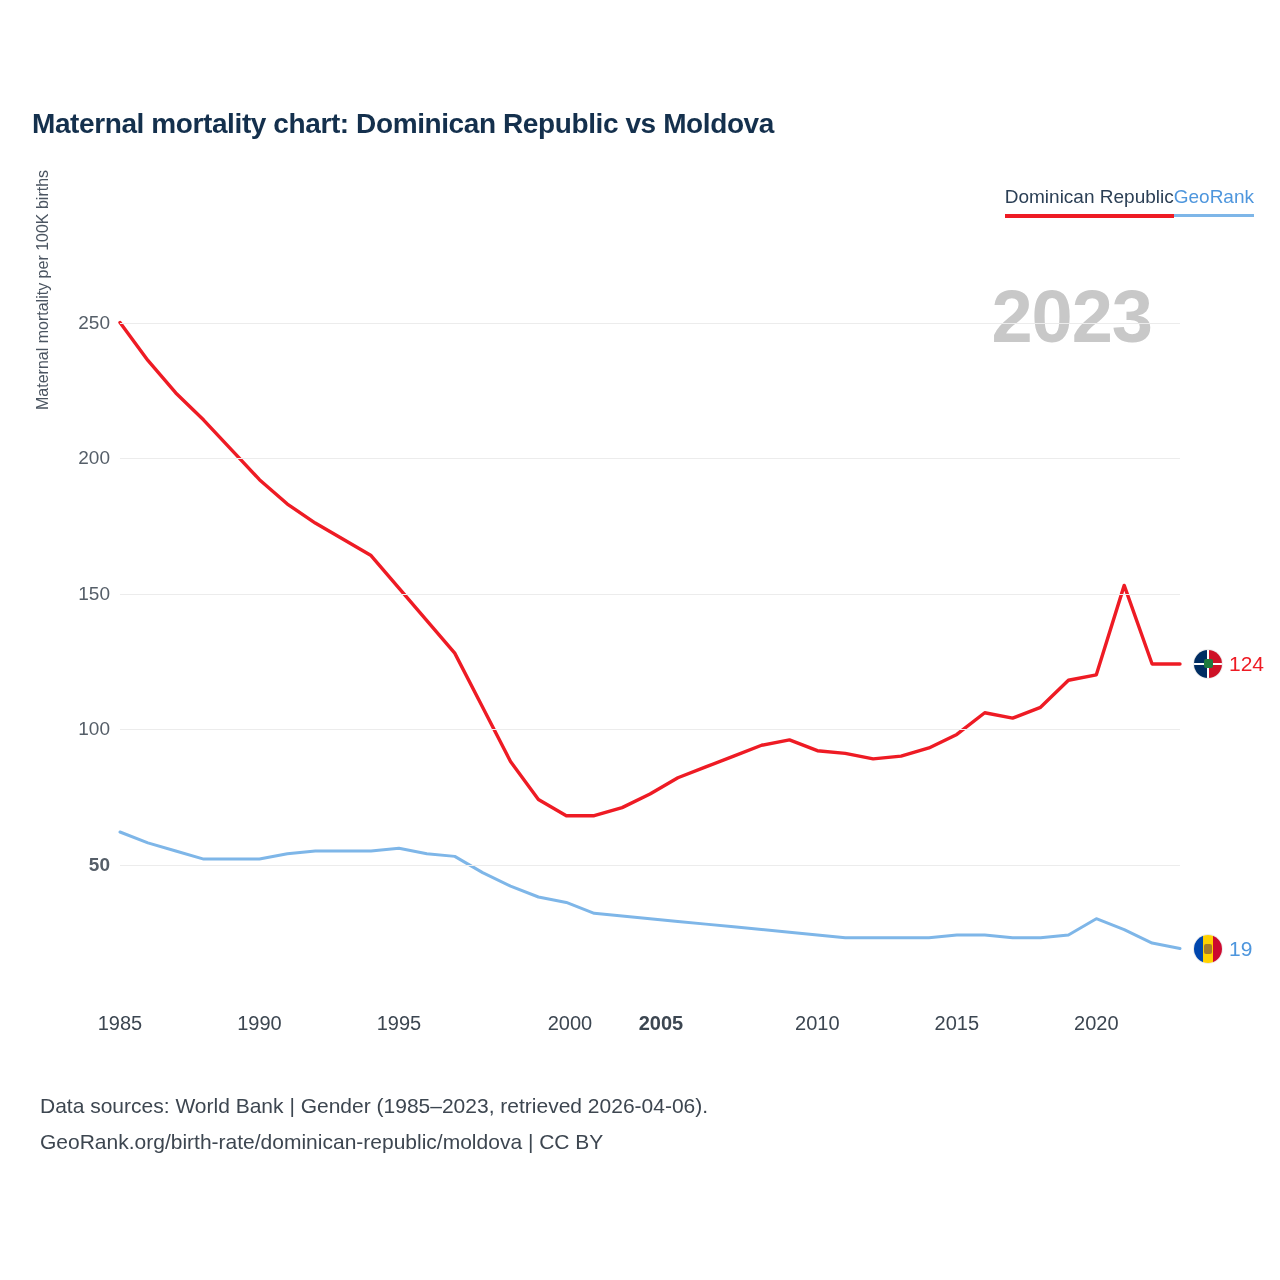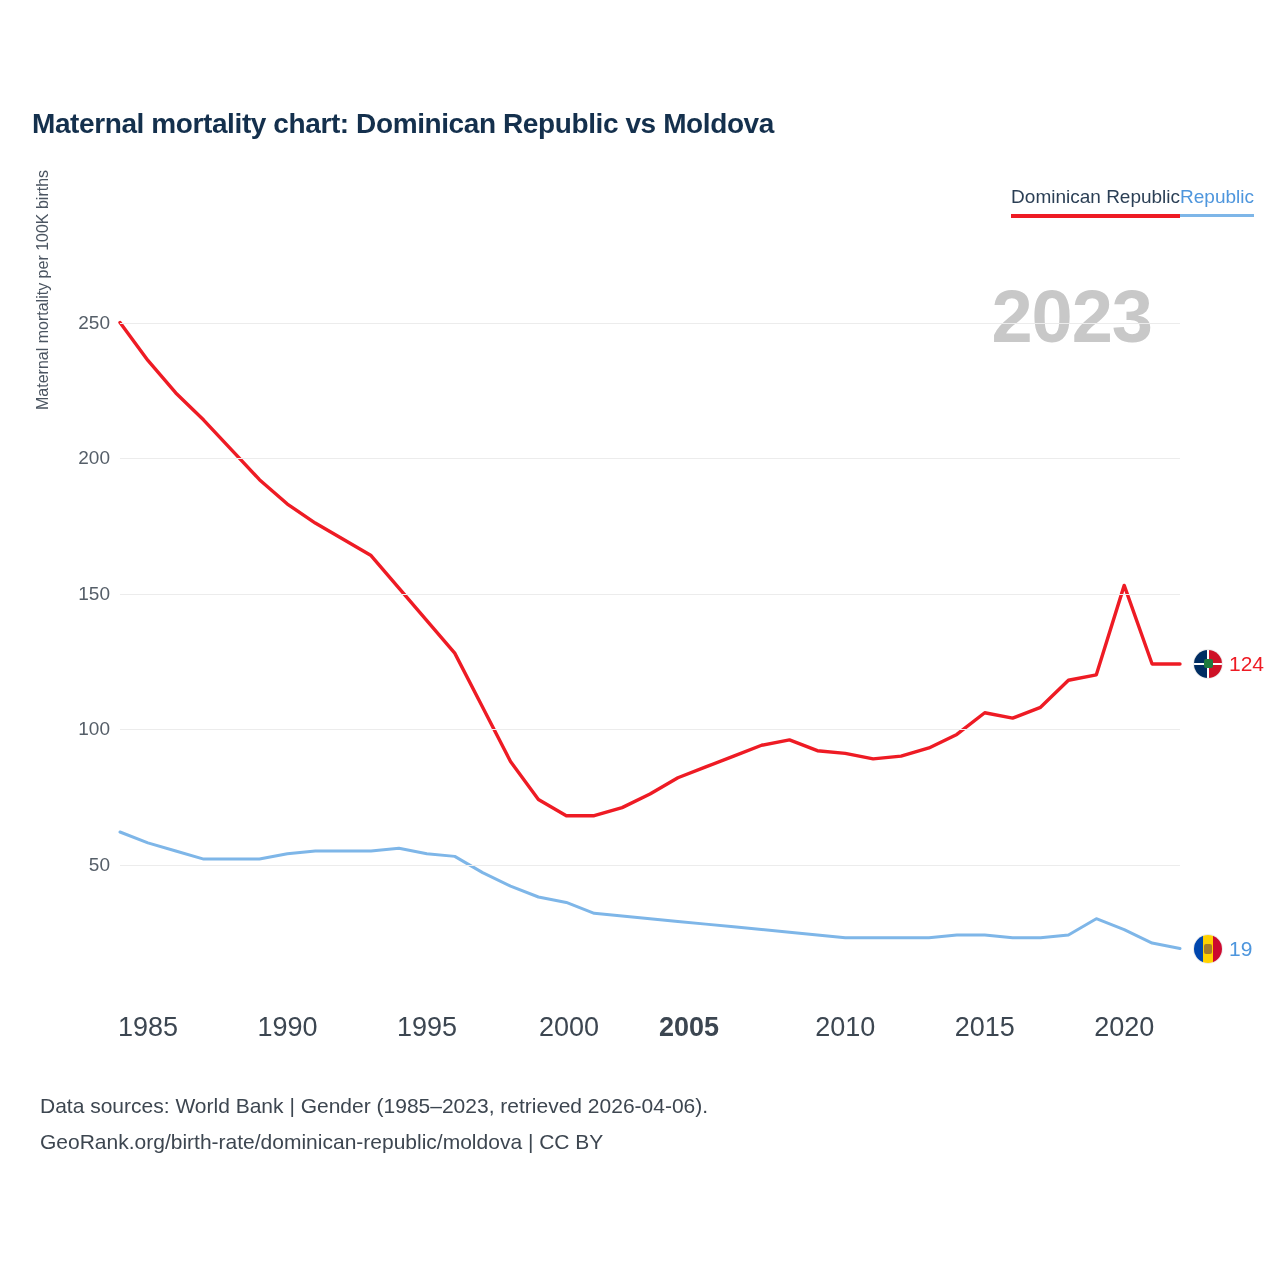--- a/index.html
+++ b/index.html
@@ -89,25 +89,24 @@
     top: 410px;
     font-size: 16px;
     color: #4b5561;
     transform: rotate(-90deg);
     transform-origin: left top;
     white-space: nowrap;
   }
   .xlabel-txt {
     position: absolute;
     top: 1012px;
-    font-size: 27px;
+    font-size: 20px;
     color: #3c4651;
     transform: translateX(-50%);
     white-space: nowrap;
-    margin-left: 28px;
   }
   svg.lines {
     position: absolute;
     left: 0;
     top: 0;
     overflow: visible;
   }
   .endmark {
     position: absolute;
     display: flex;
@@ -171,34 +170,34 @@
 </style>
 </head>
 <body>
 
 <div class="page">
 
   <div class="title">Maternal mortality chart: Dominican Republic vs Moldova</div>
 
   <div class="legend">
     <div class="legend-item legend-dr">Dominican Republic</div>
-    <div class="legend-item legend-md">Republic</div>
+    <div class="legend-item legend-md">GeoRank</div>
   </div>
 
   <div class="bigyear">2023</div>
 
   <div class="axis-title">Maternal mortality per 100K births</div>
 
   <div class="plot" id="plot">
     <svg class="lines" id="lines" width="1060" height="710" viewBox="0 0 1060 710">
         <polyline points="0.00,32.52 27.89,70.46 55.79,102.98 83.68,130.08 111.58,159.89 139.47,189.69 167.37,214.08 195.26,233.05 223.16,249.31 251.05,265.57 278.95,298.09 306.84,330.61 334.74,363.13 362.63,417.33 390.53,471.53 418.42,509.47 446.32,525.73 474.21,525.73 502.11,517.60 530.00,504.05 557.89,487.79 585.79,476.95 613.68,466.11 641.58,455.27 669.47,449.85 697.37,460.69 725.26,463.40 753.16,468.82 781.05,466.11 808.95,457.98 836.84,444.43 864.74,422.75 892.63,428.17 920.53,417.33 948.42,390.23 976.32,384.81 1004.21,295.38 1032.11,373.97 1060.00,373.97" fill="none" stroke="#ee1b24" stroke-width="3.4" stroke-linejoin="round" stroke-linecap="round"></polyline>
         <polyline points="0.00,541.98 27.89,552.82 55.79,560.95 83.68,569.08 111.58,569.08 139.47,569.08 167.37,563.66 195.26,560.95 223.16,560.95 251.05,560.95 278.95,558.24 306.84,563.66 334.74,566.37 362.63,582.63 390.53,596.18 418.42,607.02 446.32,612.44 474.21,623.28 502.11,625.99 530.00,628.70 557.89,631.41 585.79,634.12 613.68,636.83 641.58,639.54 669.47,642.25 697.37,644.96 725.26,647.67 753.16,647.67 781.05,647.67 808.95,647.67 836.84,644.96 864.74,644.96 892.63,647.67 920.53,647.67 948.42,644.96 976.32,628.70 1004.21,639.54 1032.11,653.09 1060.00,658.51" fill="none" stroke="#7eb6e8" stroke-width="3" stroke-linejoin="round" stroke-linecap="round"></polyline>
       </svg>
   <div class="gridline" style="top: 574.504px;"></div>
-      <div class="ylabel-txt" style="top: 574.504px;">50</div>
+      <div class="ylabel-txt" style="top: 574.504px; font-weight: bold;">50</div>
       <div class="gridline" style="top: 439.008px;"></div>
       <div class="ylabel-txt" style="top: 439.008px;">100</div>
       <div class="gridline" style="top: 303.511px;"></div>
       <div class="ylabel-txt" style="top: 303.511px;">150</div>
       <div class="gridline" style="top: 168.015px;"></div>
       <div class="ylabel-txt" style="top: 168.015px;">200</div>
       <div class="gridline" style="top: 32.5191px;"></div>
       <div class="ylabel-txt" style="top: 32.5191px;">250</div>
     </div>
 
@@ -213,18 +212,18 @@
   </div>
 
   <div class="footer">
     <div>Data sources: World Bank | Gender (1985–2023, retrieved 2026-04-06).</div>
     <div>GeoRank.org/birth-rate/dominican-republic/moldova | CC BY</div>
   </div>
 
 <div class="xlabel-txt" style="left: 120px;">1985</div>
     <div class="xlabel-txt" style="left: 259.474px;">1990</div>
     <div class="xlabel-txt" style="left: 398.947px;">1995</div>
-    <div class="xlabel-txt" style="left: 541px; text-align: right;">2000</div>
+    <div class="xlabel-txt" style="left: 570px; text-align: right;">2000</div>
     <div class="xlabel-txt" style="left: 661px; font-weight: bold;">2005</div>
     <div class="xlabel-txt" style="left: 817.368px;">2010</div>
     <div class="xlabel-txt" style="left: 956.842px;">2015</div>
     <div class="xlabel-txt" style="left: 1096.32px;">2020</div>
   </div>
 
 </body></html>

